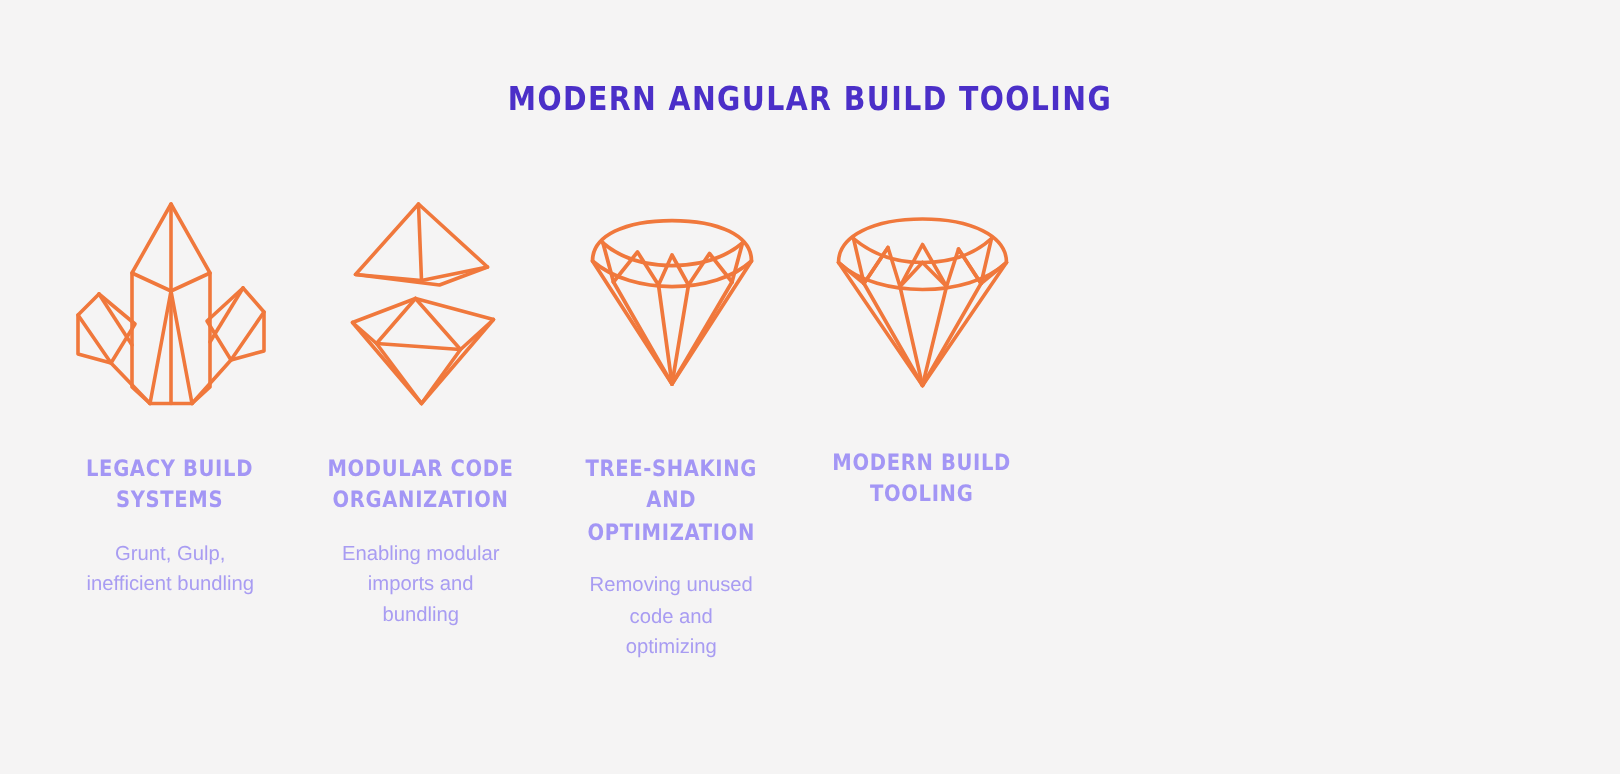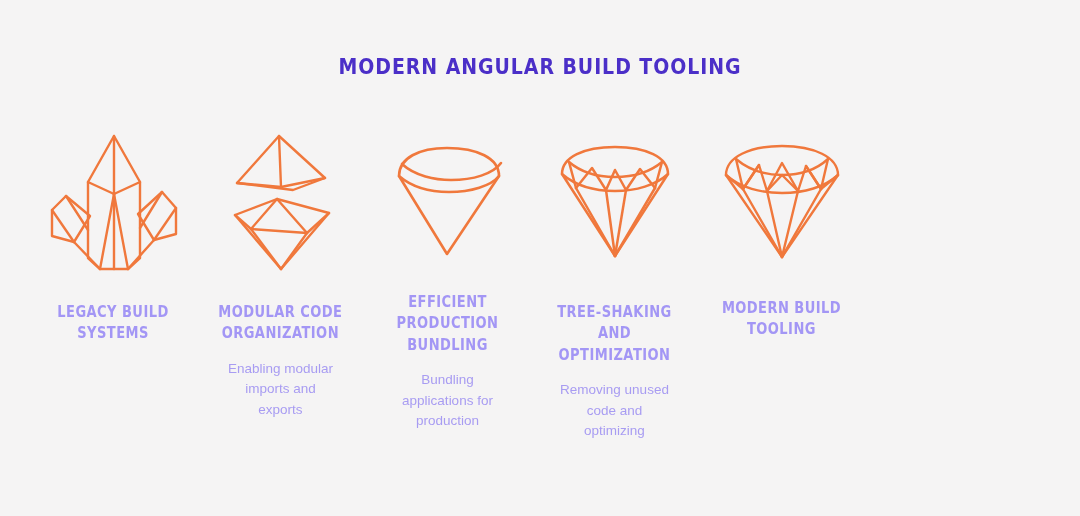--- a/index.html
+++ b/index.html
@@ -109,20 +109,22 @@
           <path d="M22 66 L44 100"></path>
 
           <path d="M118 62 L132 78 L132 104 L110 110 L84 139"></path>
           <path d="M118 62 L94 84 L110 110"></path>
           <path d="M132 78 L110 110"></path>
           <path d="M118 62 L96 98"></path>
         </svg>
       </div>
       <div class="heading">LEGACY BUILD
 SYSTEMS</div>
+      <div class="desc">Grunt, Gulp,
+inefficient bundling</div>
     </div>
 
 
     <div class="col col-3">
       <div class="gem-wrap">
         <svg width="120" height="140" viewBox="0 0 120 140" fill="none" stroke="#f0783c" stroke-width="2.4" stroke-linejoin="round" stroke-linecap="round">
 
           <path d="M58 3 L16 50 L72 57 L104 45 Z"></path>
           <path d="M58 3 L60 54"></path>
           <path d="M16 50 L60 54"></path>
@@ -133,38 +135,23 @@
           <path d="M56 66 L30 96"></path>
           <path d="M56 66 L86 100"></path>
           <path d="M30 96 L60 136"></path>
           <path d="M86 100 L60 136"></path>
         </svg>
       </div>
       <div class="heading">MODULAR CODE
 ORGANIZATION</div>
       <div class="desc">Enabling modular
 imports and
-exports</div>
+bundling</div>
     </div>
 
-    <div class="col col-4">
-      <div class="gem-wrap">
-        <svg width="118" height="118" viewBox="0 0 118 118" fill="none" stroke="#f0783c" stroke-width="2.6" stroke-linejoin="round" stroke-linecap="round">
-          <path d="M10 32 C10 14 30 4 58 4 C88 4 110 14 110 32 L58 110 Z"></path>
-          <path d="M10 32 C24 44 44 48 60 48 C82 48 102 42 110 32"></path>
-          <path d="M13 20 C26 32 46 36 62 36 C84 36 104 30 112 19"></path>
-        </svg>
-      </div>
-      <div class="heading">EFFICIENT
-PRODUCTION
-BUNDLING</div>
-      <div class="desc">Bundling
-applications for
-production</div>
-    </div>
 
     <div class="col col-5">
       <div class="gem-wrap">
         <svg width="122" height="118" viewBox="0 0 122 118" fill="none" stroke="#f0783c" stroke-width="2.5" stroke-linejoin="round" stroke-linecap="round">
           <path d="M8 30 C8 13 30 3 61 3 C92 3 114 13 114 30 L61 112 Z"></path>
           <path d="M8 30 C22 42 42 47 61 47 C82 47 102 41 114 30"></path>
           <path d="M15 18 C28 29 44 33 61 33 C80 33 96 28 108 18"></path>
           <path d="M15 18 L22 44"></path>
           <path d="M108 18 L101 44"></path>
           <path d="M22 44 L38 24 L52 46 L61 26 L72 46 L86 25 L101 44"></path>

